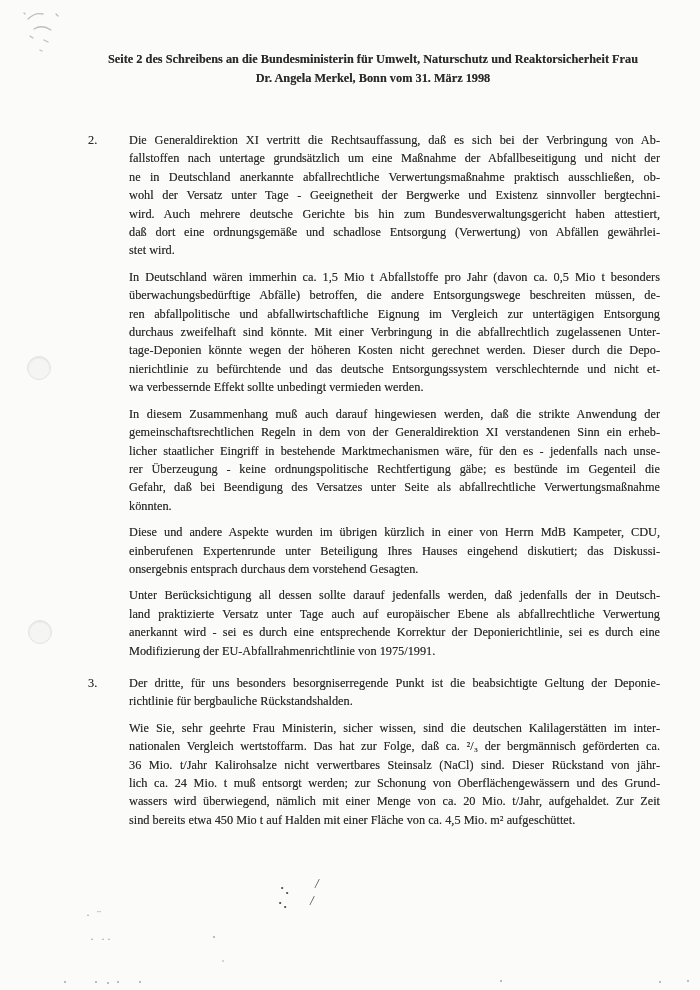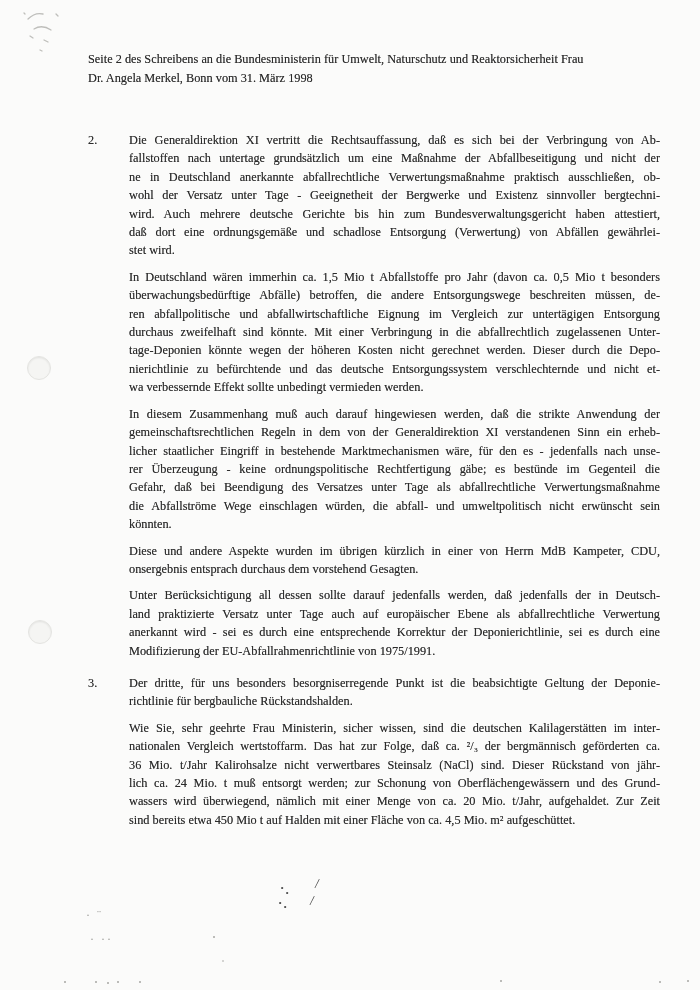--- a/index.html
+++ b/index.html
@@ -22,21 +22,22 @@
   .scan-text {
     text-shadow: 0 0 0.6px rgba(43,43,43,0.55);
   }
   .header {
     position: absolute;
     left: 88px;
     top: 50px;
     width: 570px;
     font-size: 12.3px;
     line-height: 19px;
-    text-align: left;
+    text-align: center;
+    font-weight: bold;
   }
   .letter-body {
     position: absolute;
     left: 88px;
     top: 131px;
     width: 572px;
     font-size: 12.3px;
   }
   .letter-item { display: flex; }
   .letter-item + .letter-item { margin-top: 14px; }
@@ -144,26 +145,26 @@
             <div class="line">durchaus zweifelhaft sind könnte. Mit einer Verbringung in die abfallrechtlich zugelassenen Unter-</div>
             <div class="line">tage-Deponien könnte wegen der höheren Kosten nicht gerechnet werden. Dieser durch die Depo-</div>
             <div class="line">nierichtlinie zu befürchtende und das deutsche Entsorgungssystem verschlechternde und nicht et-</div>
             <div class="line last">wa verbessernde Effekt sollte unbedingt vermieden werden.</div>
           </div>
           <div class="para">
             <div class="line">In diesem Zusammenhang muß auch darauf hingewiesen werden, daß die strikte Anwendung der</div>
             <div class="line">gemeinschaftsrechtlichen Regeln in dem von der Generaldirektion XI verstandenen Sinn ein erheb-</div>
             <div class="line">licher staatlicher Eingriff in bestehende Marktmechanismen wäre, für den es - jedenfalls nach unse-</div>
             <div class="line">rer Überzeugung - keine ordnungspolitische Rechtfertigung gäbe; es bestünde im Gegenteil die</div>
-            <div class="line">Gefahr, daß bei Beendigung des Versatzes unter Tage als abfallrechtliche Verwertungsmaßnahme</div>
-            <div class="line">die Abfallströme Wege einschlagen würden, die abfall- und umweltpolitisch nicht erwünscht sein</div>
+            <div class="line">Gefahr, daß bei Beendigung des Versatzes unter Seite als abfallrechtliche Verwertungsmaßnahme</div>
             <div class="line last">könnten.</div>
           </div>
           <div class="para">
             <div class="line">Diese und andere Aspekte wurden im übrigen kürzlich in einer von Herrn MdB Kampeter, CDU,</div>
+            <div class="line">einberufenen Expertenrunde unter Beteiligung Ihres Hauses eingehend diskutiert; das Diskussi-</div>
             <div class="line last">onsergebnis entsprach durchaus dem vorstehend Gesagten.</div>
           </div>
           <div class="para">
             <div class="line">Unter Berücksichtigung all dessen sollte darauf jedenfalls werden, daß jedenfalls der in Deutsch-</div>
             <div class="line">land praktizierte Versatz unter Tage auch auf europäischer Ebene als abfallrechtliche Verwertung</div>
             <div class="line">anerkannt wird - sei es durch eine entsprechende Korrektur der Deponierichtlinie, sei es durch eine</div>
             <div class="line last">Modifizierung der EU-Abfallrahmenrichtlinie von 1975/1991.</div>
           </div>
         </div>
       </div>

